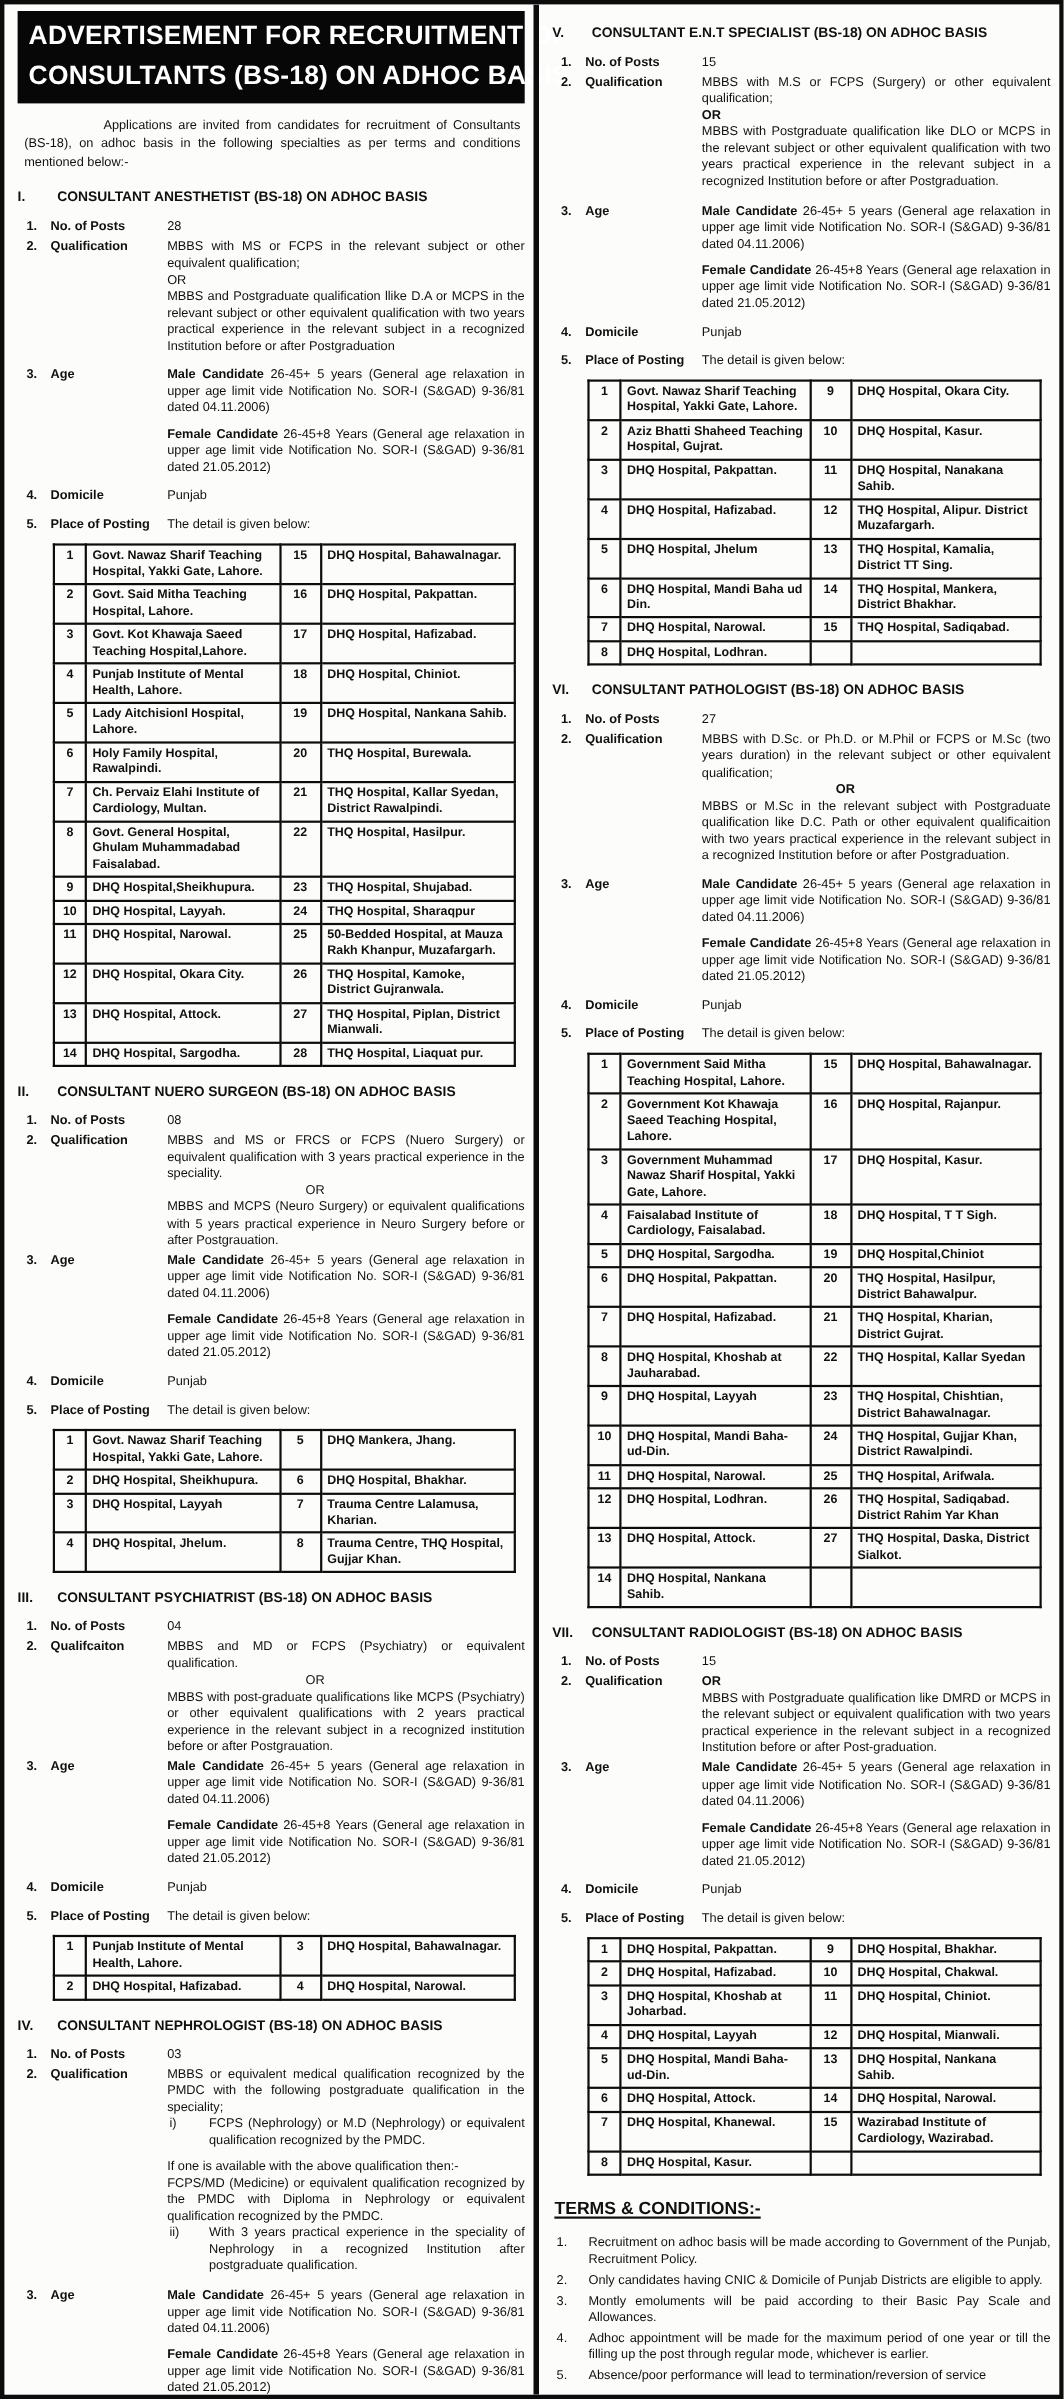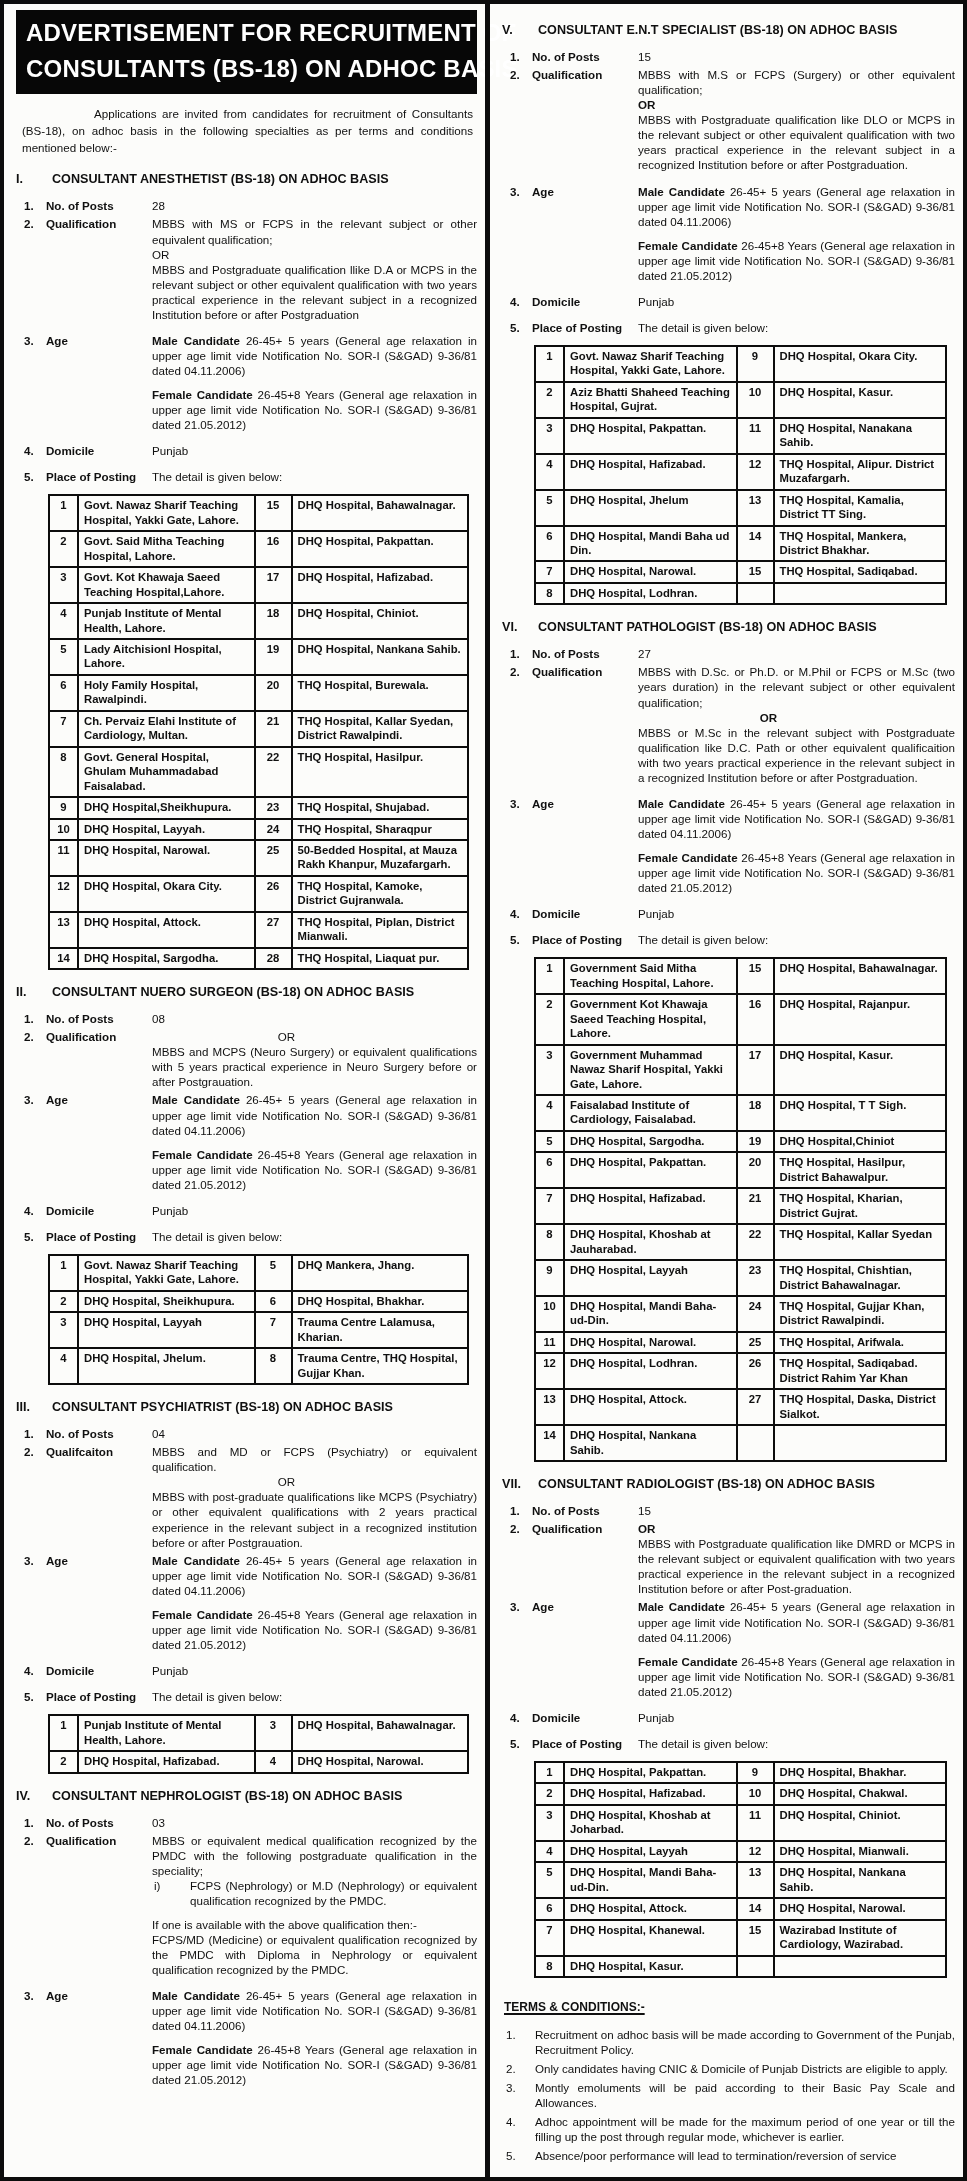--- a/index.html
+++ b/index.html
@@ -29,21 +29,21 @@
   .para.center { text-align:center; padding-right:56px; }
   .para.gap { margin-top:9px; }
   .para.marked { display:grid; grid-template-columns:36px 1fr; padding-left:2px; }
 
   table.postings { border-collapse:collapse; table-layout:fixed; margin:10px 2px 4px 32px;
                    width:calc(100% - 40px); font-size:11.3px; line-height:1.28; }
   table.postings td { border:2px solid #0c0c0c; padding:2px 5px 3px; vertical-align:top; font-weight:bold; }
   table.postings td:nth-child(1) { width:29px; text-align:center; }
   table.postings td:nth-child(3) { width:37px; text-align:center; }
 
-  .block-head { font-weight:bold; font-size:12px; text-decoration:underline;
+  .block-head { font-weight:bold; font-size:16px; text-decoration:underline;
                 text-decoration-thickness:1.6px; text-underline-offset:2px; margin:18px 0 13px 2px; }
   .list .t-row { display:grid; grid-template-columns:29px 1fr; font-size:11.6px;
                  line-height:1.34; margin:0 0 3px 4px; }
   .list .t-text { text-align:justify; }
 </style>
 </head>
 <body>
 
 <div class="page">
   <div class="col col-left">
@@ -194,20 +194,21 @@
             <span class="d-num">1.</span>
             <span class="d-label">No. of Posts</span>
             <div class="d-val">
               <div class="para">08</div>
             </div>
           </div>
           <div class="detail">
             <span class="d-num">2.</span>
             <span class="d-label">Qualification</span>
             <div class="d-val">
+              <div class="para">MBBS and MS or FRCS or FCPS (Nuero Surgery) or equivalent qualification with 3 years practical experience in the speciality.</div>
               <div class="para center">OR</div>
               <div class="para">MBBS and MCPS (Neuro Surgery) or equivalent qualifications with 5 years practical experience in Neuro Surgery before or after Postgrauation.</div>
             </div>
           </div>
           <div class="detail">
             <span class="d-num">3.</span>
             <span class="d-label">Age</span>
             <div class="d-val">
               <div class="para"><b>Male Candidate</b> 26-45+ 5 years (General age relaxation in upper age limit vide Notification No. SOR-I (S&amp;GAD) 9-36/81 dated 04.11.2006)</div>
               <div class="para gap"><b>Female Candidate</b> 26-45+8 Years (General age relaxation in upper age limit vide Notification No. SOR-I (S&amp;GAD) 9-36/81 dated 21.05.2012)</div>
@@ -332,20 +333,24 @@
             <span class="d-num">2.</span>
             <span class="d-label">Qualification</span>
             <div class="d-val">
               <div class="para">MBBS or equivalent medical qualification recognized by the PMDC with the following postgraduate qualification in the speciality;</div>
               <div class="para marked">
                 <span class="mark">i)</span>
                 <span class="mtext">FCPS (Nephrology) or M.D (Nephrology) or equivalent qualification recognized by the PMDC.</span>
               </div>
               <div class="para gap">If one is available with the above qualification then:-</div>
               <div class="para">FCPS/MD (Medicine) or equivalent qualification recognized by the PMDC with Diploma in Nephrology or equivalent qualification recognized by the PMDC.</div>
+              <div class="para marked">
+                <span class="mark">ii)</span>
+                <span class="mtext">With 3 years practical experience in the speciality of Nephrology in a recognized Institution after postgraduate qualification.</span>
+              </div>
             </div>
           </div>
           <div class="detail gap">
             <span class="d-num">3.</span>
             <span class="d-label">Age</span>
             <div class="d-val">
               <div class="para"><b>Male Candidate</b> 26-45+ 5 years (General age relaxation in upper age limit vide Notification No. SOR-I (S&amp;GAD) 9-36/81 dated 04.11.2006)</div>
               <div class="para gap"><b>Female Candidate</b> 26-45+8 Years (General age relaxation in upper age limit vide Notification No. SOR-I (S&amp;GAD) 9-36/81 dated 21.05.2012)</div>
             </div>
           </div>

